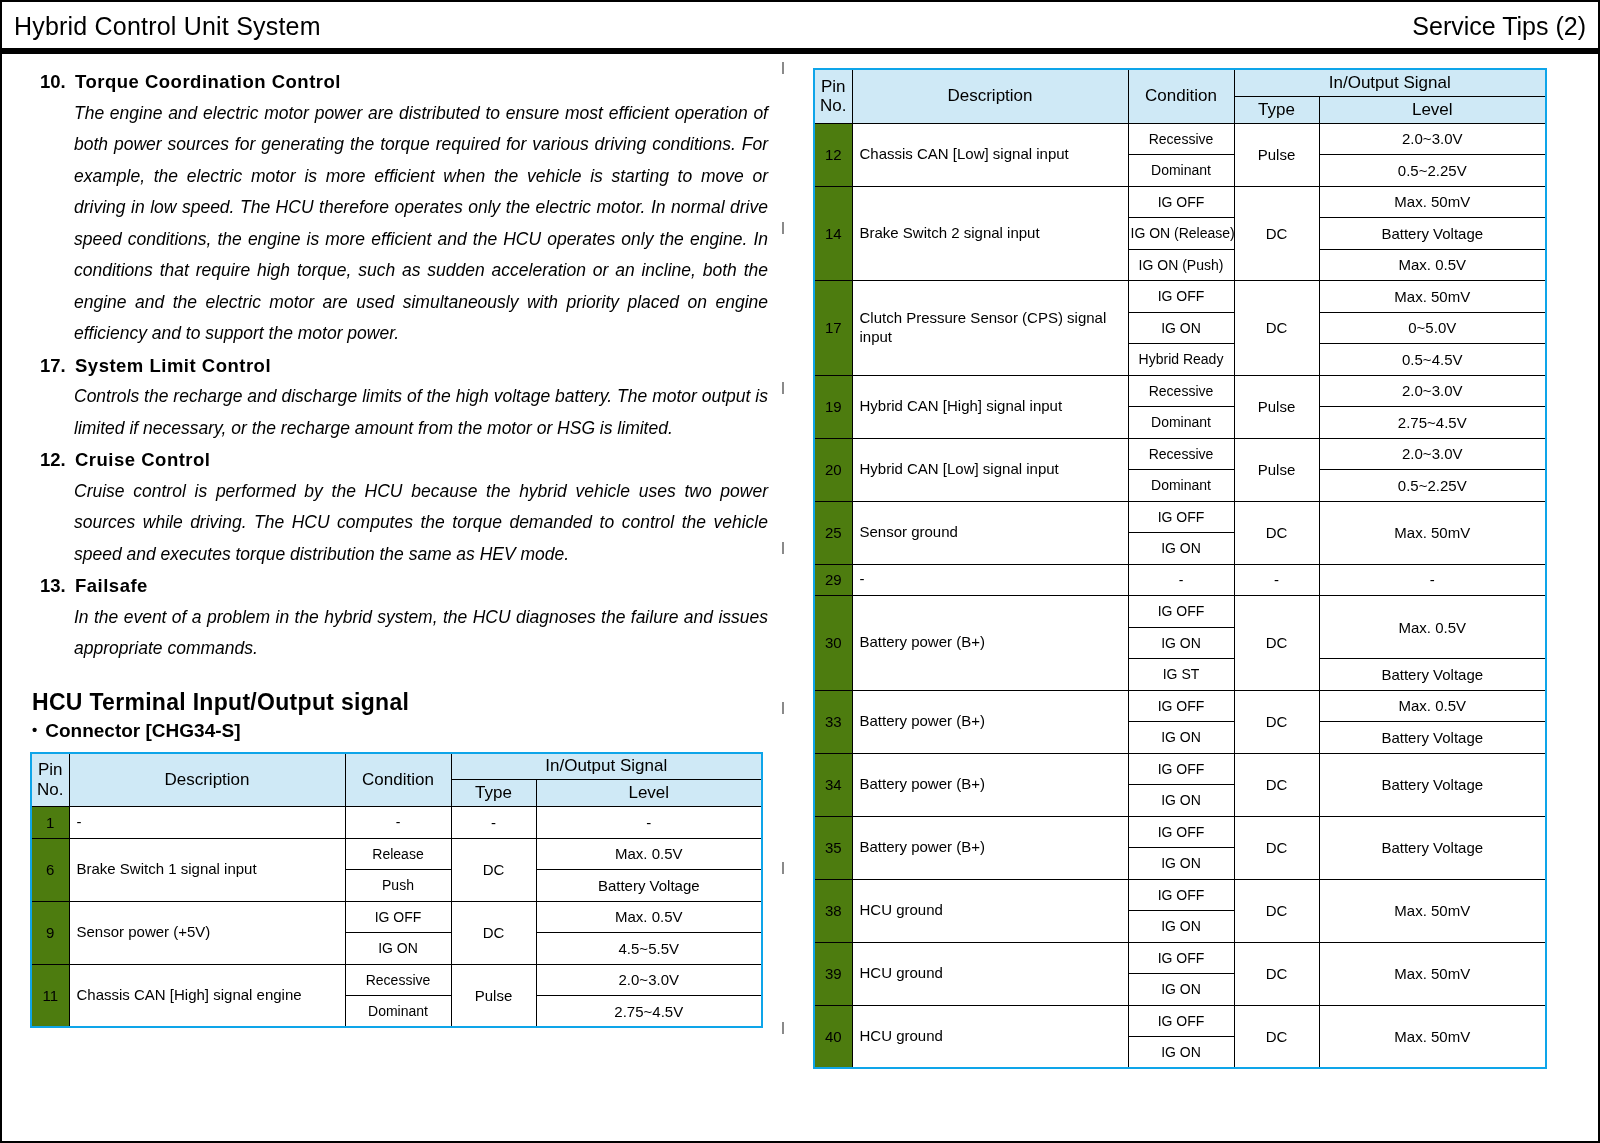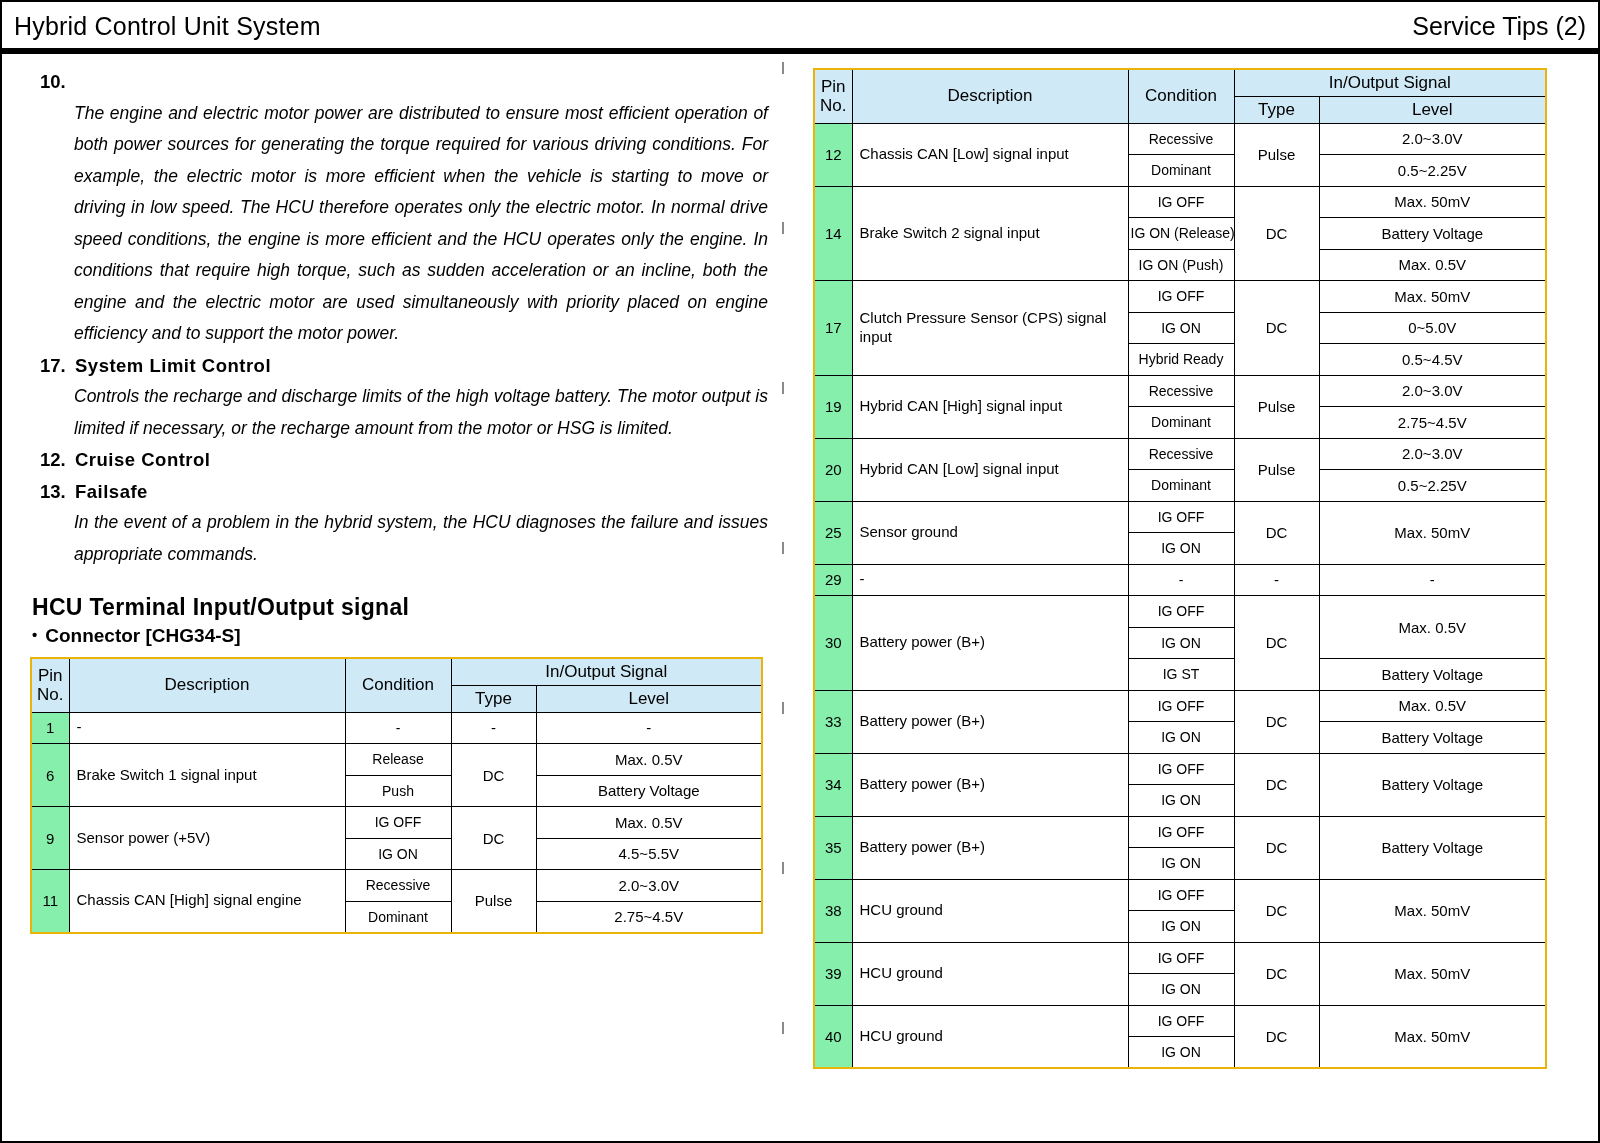--- a/index.html
+++ b/index.html
@@ -25,65 +25,67 @@
   .sec-head{display:flex;font-size:18.5px;font-weight:bold;letter-spacing:.5px;line-height:31.5px;padding-left:24px;}
   .sec-num{width:35px;flex:none;letter-spacing:0;}
   .sec-body{margin:0 0 0 58px;text-align:justify;font-size:17.5px;line-height:31.5px;font-style:italic;}
   .io-heading{font-size:23px;font-weight:bold;margin:24px 0 4px 16px;letter-spacing:.3px;}
   .connector-line{font-size:19px;font-weight:bold;margin:4px 0 10px 16px;}
   .bullet{font-size:15px;margin-right:8px;vertical-align:2px;}
   .table-host-left{margin-left:14px;width:733px;}
 
   .right-col{position:absolute;top:66px;left:811px;width:734px;}
 
-  .io-table{border-collapse:collapse;width:100%;table-layout:fixed;border:2px solid #eab308;}
+  .io-table{border-collapse:collapse;width:100%;table-layout:fixed;border:2px solid #0ea5e9;}
   .io-table th,.io-table td{
     border:1px solid #000;padding:1px 3px;text-align:center;vertical-align:middle;
     box-sizing:border-box;overflow:hidden;
   }
   .io-table th{background:#cfe9f6;font-weight:normal;font-size:17px;height:27px;line-height:1.15;}
   .io-table td{height:31.5px;font-size:15px;}
-  .c-pin{background:#86efac;}
+  .c-pin{background:#4d7c0f;}
   .c-desc{text-align:left !important;padding-left:7px !important;line-height:1.25;}
   .c-cond{font-size:14px !important;white-space:nowrap;padding:1px 2px !important;}
 </style>
 </head>
 <body>
 
 <div class="page">
 
   <div class="header">
     <div class="hdr-left">Hybrid Control Unit System</div>
     <div class="hdr-right">Service Tips (2)</div>
   </div>
 
   <div class="divider"></div>
 
   <div class="left-col">
 
     <div class="section">
       <div class="sec-head">
         <span class="sec-num">10.</span>
+        <span class="sec-title">Torque Coordination Control</span>
       </div>
       <p class="sec-body">The engine and electric motor power are distributed to ensure most efficient operation of both power sources for generating the torque required for various driving conditions. For example, the electric motor is more efficient when the vehicle is starting to move or driving in low speed. The HCU therefore operates only the electric motor. In normal drive speed conditions, the engine is more efficient and the HCU operates only the engine. In conditions that require high torque, such as sudden acceleration or an incline, both the engine and the electric motor are used simultaneously with priority placed on engine efficiency and to support the motor power.</p>
     </div>
 
     <div class="section">
       <div class="sec-head">
         <span class="sec-num">17.</span>
         <span class="sec-title">System Limit Control</span>
       </div>
       <p class="sec-body">Controls the recharge and discharge limits of the high voltage battery. The motor output is limited if necessary, or the recharge amount from the motor or HSG is limited.</p>
     </div>
 
     <div class="section">
       <div class="sec-head">
         <span class="sec-num">12.</span>
         <span class="sec-title">Cruise Control</span>
       </div>
+      <p class="sec-body">Cruise control is performed by the HCU because the hybrid vehicle uses two power sources while driving. The HCU computes the torque demanded to control the vehicle speed and executes torque distribution the same as HEV mode.</p>
     </div>
 
     <div class="section">
       <div class="sec-head">
         <span class="sec-num">13.</span>
         <span class="sec-title">Failsafe</span>
       </div>
       <p class="sec-body">In the event of a problem in the hybrid system, the HCU diagnoses the failure and issues appropriate commands.</p>
     </div>
 

